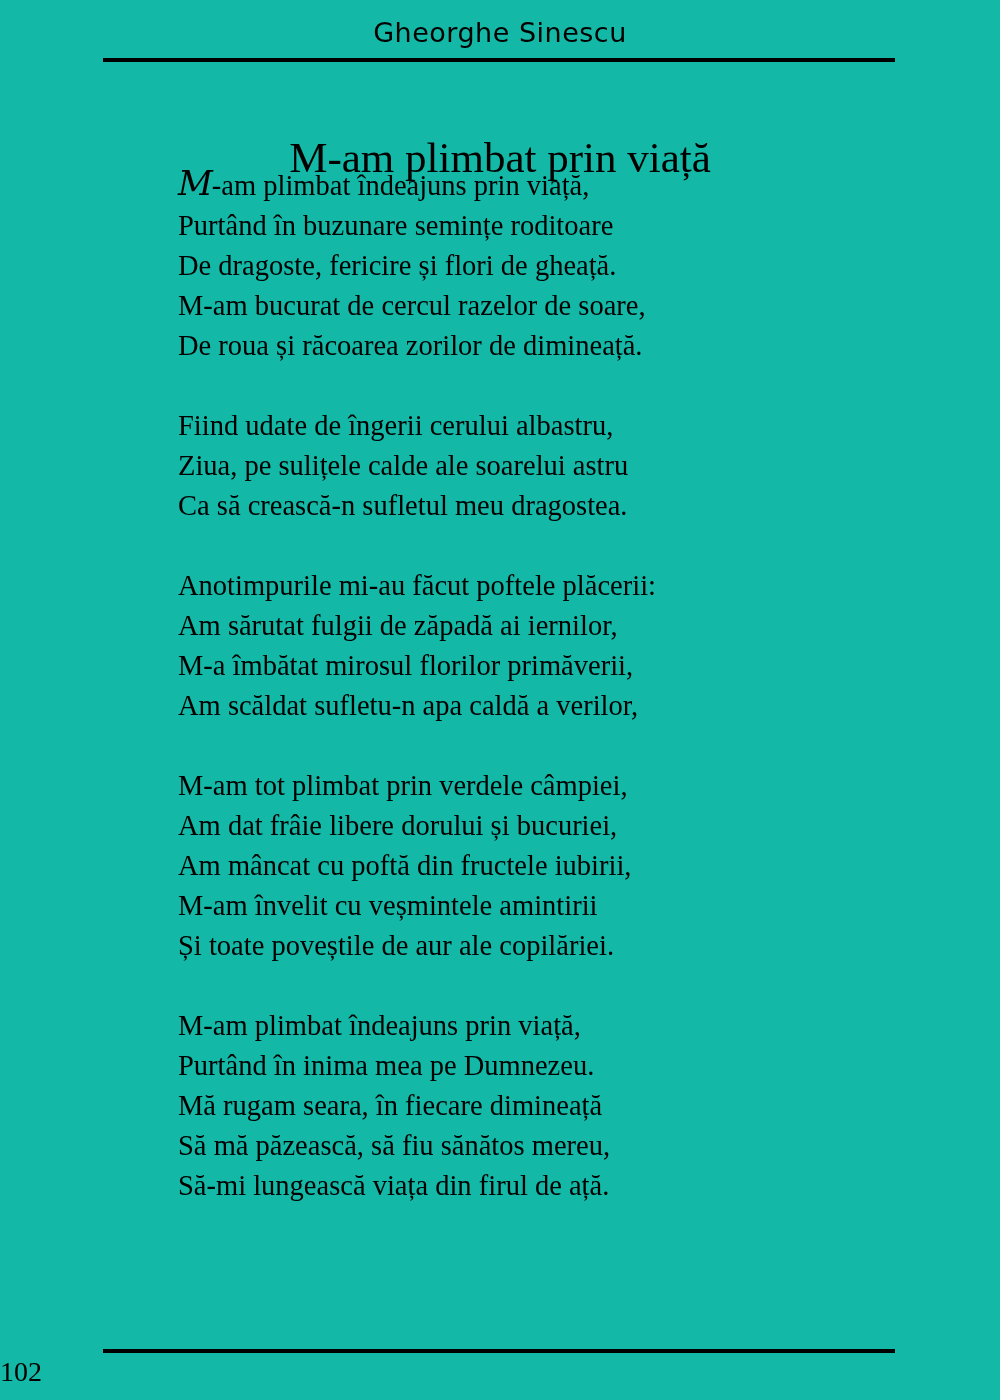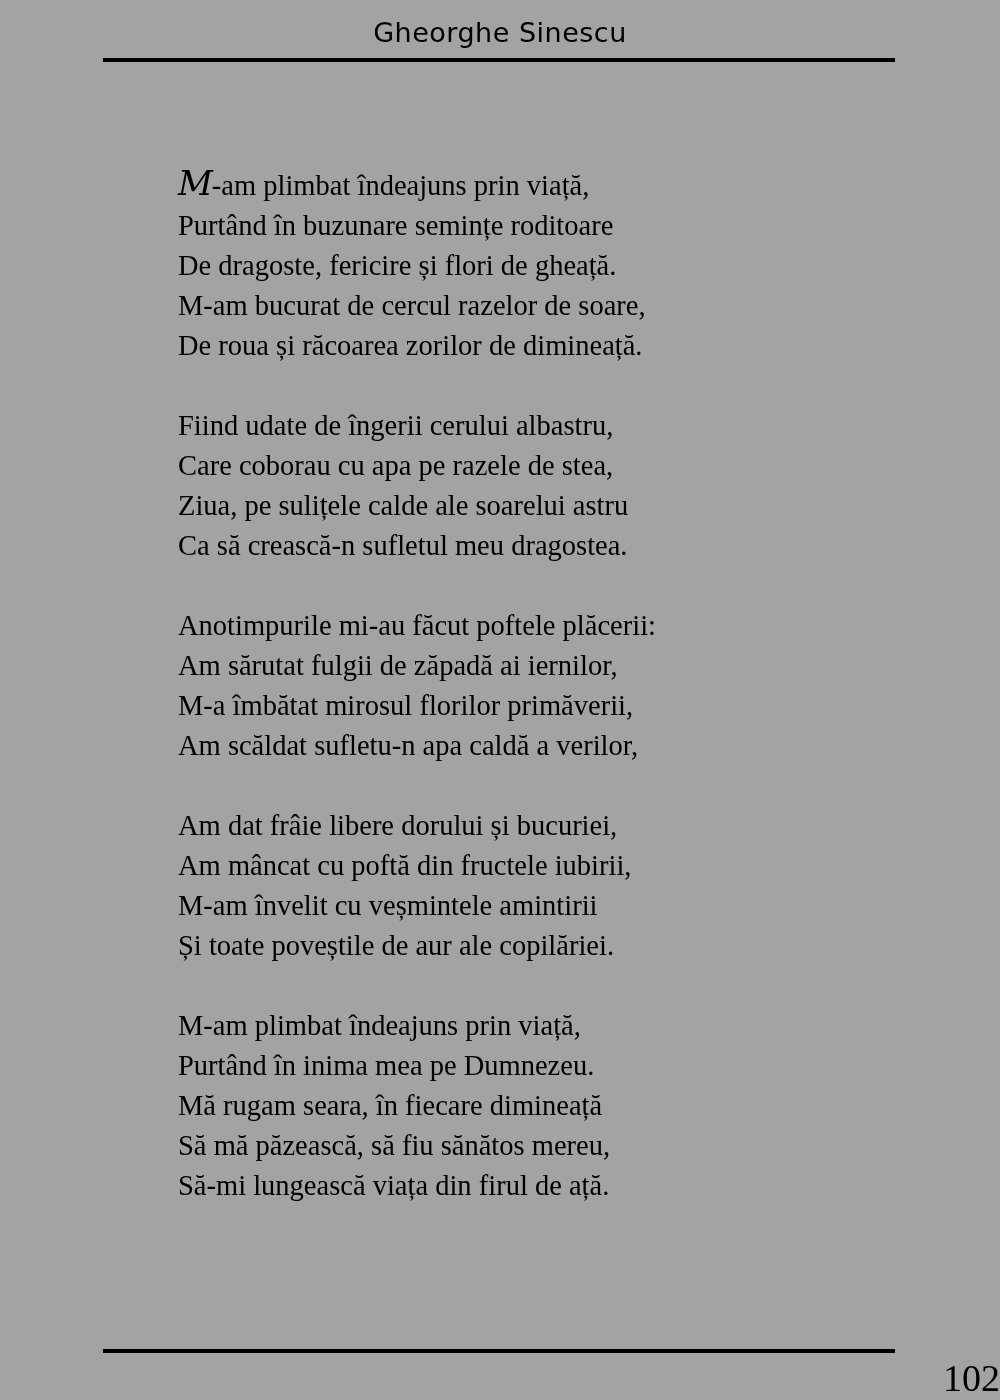--- a/index.html
+++ b/index.html
@@ -4,21 +4,21 @@
 <style>
   html, body {
     margin: 0;
     padding: 0;
     background: #ffffff;
   }
   .page {
     position: relative;
     width: 1000px;
     height: 1400px;
-    background: #a3a3a3;
+    background: #14b8a6;
     overflow: hidden;
     font-family: "Liberation Serif", "DejaVu Serif", serif;
     color: #000000;
   }
 
   
   .running-head {
     position: absolute;
     top: 18px;
     left: 0;
@@ -80,56 +80,57 @@
     font-size: 34px;
     letter-spacing: -1px;
   }
 
   
   .folio {
     position: absolute;
     top: 1356px;
     left: 0;
     width: 1000px;
-    text-align: right;
-    font-size: 38px;
+    text-align: left;
+    font-size: 28px;
     color: #000000;
   }
 </style>
 </head>
 <body>
 
 <div class="page">
 
   <div class="running-head">Gheorghe Sinescu</div>
 
   <div class="rule rule-top"></div>
 
+  <h1 class="poem-title">M-am plimbat prin viață</h1>
 
   <div class="poem-body">
       <div class="stanza">
         <div class="verse"><span class="dropcap">M</span>-am plimbat îndeajuns prin viață,</div>
         <div class="verse">Purtând în buzunare semințe roditoare</div>
         <div class="verse">De dragoste, fericire și flori de gheață.</div>
         <div class="verse">M-am bucurat de cercul razelor de soare,</div>
         <div class="verse">De roua și răcoarea zorilor de dimineață.</div>
       </div>
       <div class="stanza">
         <div class="verse">Fiind udate de îngerii cerului albastru,</div>
-        <div class="verse">Care coborau cu apa pe razele de stea,</div>
         <div class="verse">Ziua, pe sulițele calde ale soarelui astru</div>
         <div class="verse">Ca să crească-n sufletul meu dragostea.</div>
       </div>
       <div class="stanza">
         <div class="verse">Anotimpurile mi-au făcut poftele plăcerii:</div>
         <div class="verse">Am sărutat fulgii de zăpadă ai iernilor,</div>
         <div class="verse">M-a îmbătat mirosul florilor primăverii,</div>
         <div class="verse">Am scăldat sufletu-n apa caldă a verilor,</div>
       </div>
       <div class="stanza">
+        <div class="verse">M-am tot plimbat prin verdele câmpiei,</div>
         <div class="verse">Am dat frâie libere dorului și bucuriei,</div>
         <div class="verse">Am mâncat cu poftă din fructele iubirii,</div>
         <div class="verse">M-am învelit cu veșmintele amintirii</div>
         <div class="verse">Și toate poveștile de aur ale copilăriei.</div>
       </div>
       <div class="stanza">
         <div class="verse">M-am plimbat îndeajuns prin viață,</div>
         <div class="verse">Purtând în inima mea pe Dumnezeu.</div>
         <div class="verse">Mă rugam seara, în fiecare dimineață</div>
         <div class="verse">Să mă păzească, să fiu sănătos mereu,</div>

